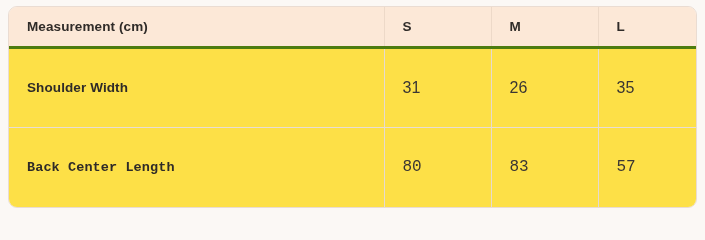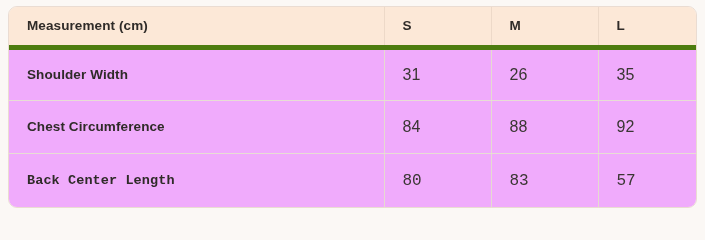--- a/index.html
+++ b/index.html
@@ -48,29 +48,29 @@
   }
   thead th {
     margin: 0;
     padding: 0 0 0 18px;
     text-align: left;
     vertical-align: middle;
     font-size: 13.5px;
     font-weight: bold;
     color: #2F2B28;
     border-right: 1px solid #EDD9C8;
-    border-bottom: 5px solid #4d7c0f;
+    border-bottom: 3px solid #4d7c0f;
     letter-spacing: 0.1px;
     white-space: nowrap;
   }
   thead th:last-child { border-right: none; }
 
   tbody tr.data-row {
     height: 40px;
-    background: #f0abfc;
+    background: #fde047;
   }
   tbody td {
     margin: 0;
     padding: 0 0 0 18px;
     vertical-align: middle;
     font-size: 13px;
     color: #332F2C;
     border-right: 1px solid #E6DAD0;
     border-bottom: 1px solid #E8DDD4;
     white-space: nowrap;
@@ -111,26 +111,20 @@
         </tr>
       </thead>
       <tbody>
         <tr class="data-row">
           <td class="measurement-cell">Shoulder Width</td>
           <td class="value-cell">31</td>
           <td class="value-cell">26</td>
           <td class="value-cell">35</td>
         </tr>
         <tr class="data-row">
-          <td class="measurement-cell">Chest Circumference</td>
-          <td class="value-cell">84</td>
-          <td class="value-cell">88</td>
-          <td class="value-cell">92</td>
-        </tr>
-        <tr class="data-row">
           <td class="measurement-cell">Back Center Length</td>
           <td class="value-cell">80</td>
           <td class="value-cell">83</td>
           <td class="value-cell">57</td>
         </tr>
       </tbody>
     </table>
   </div>
 </div>
 

